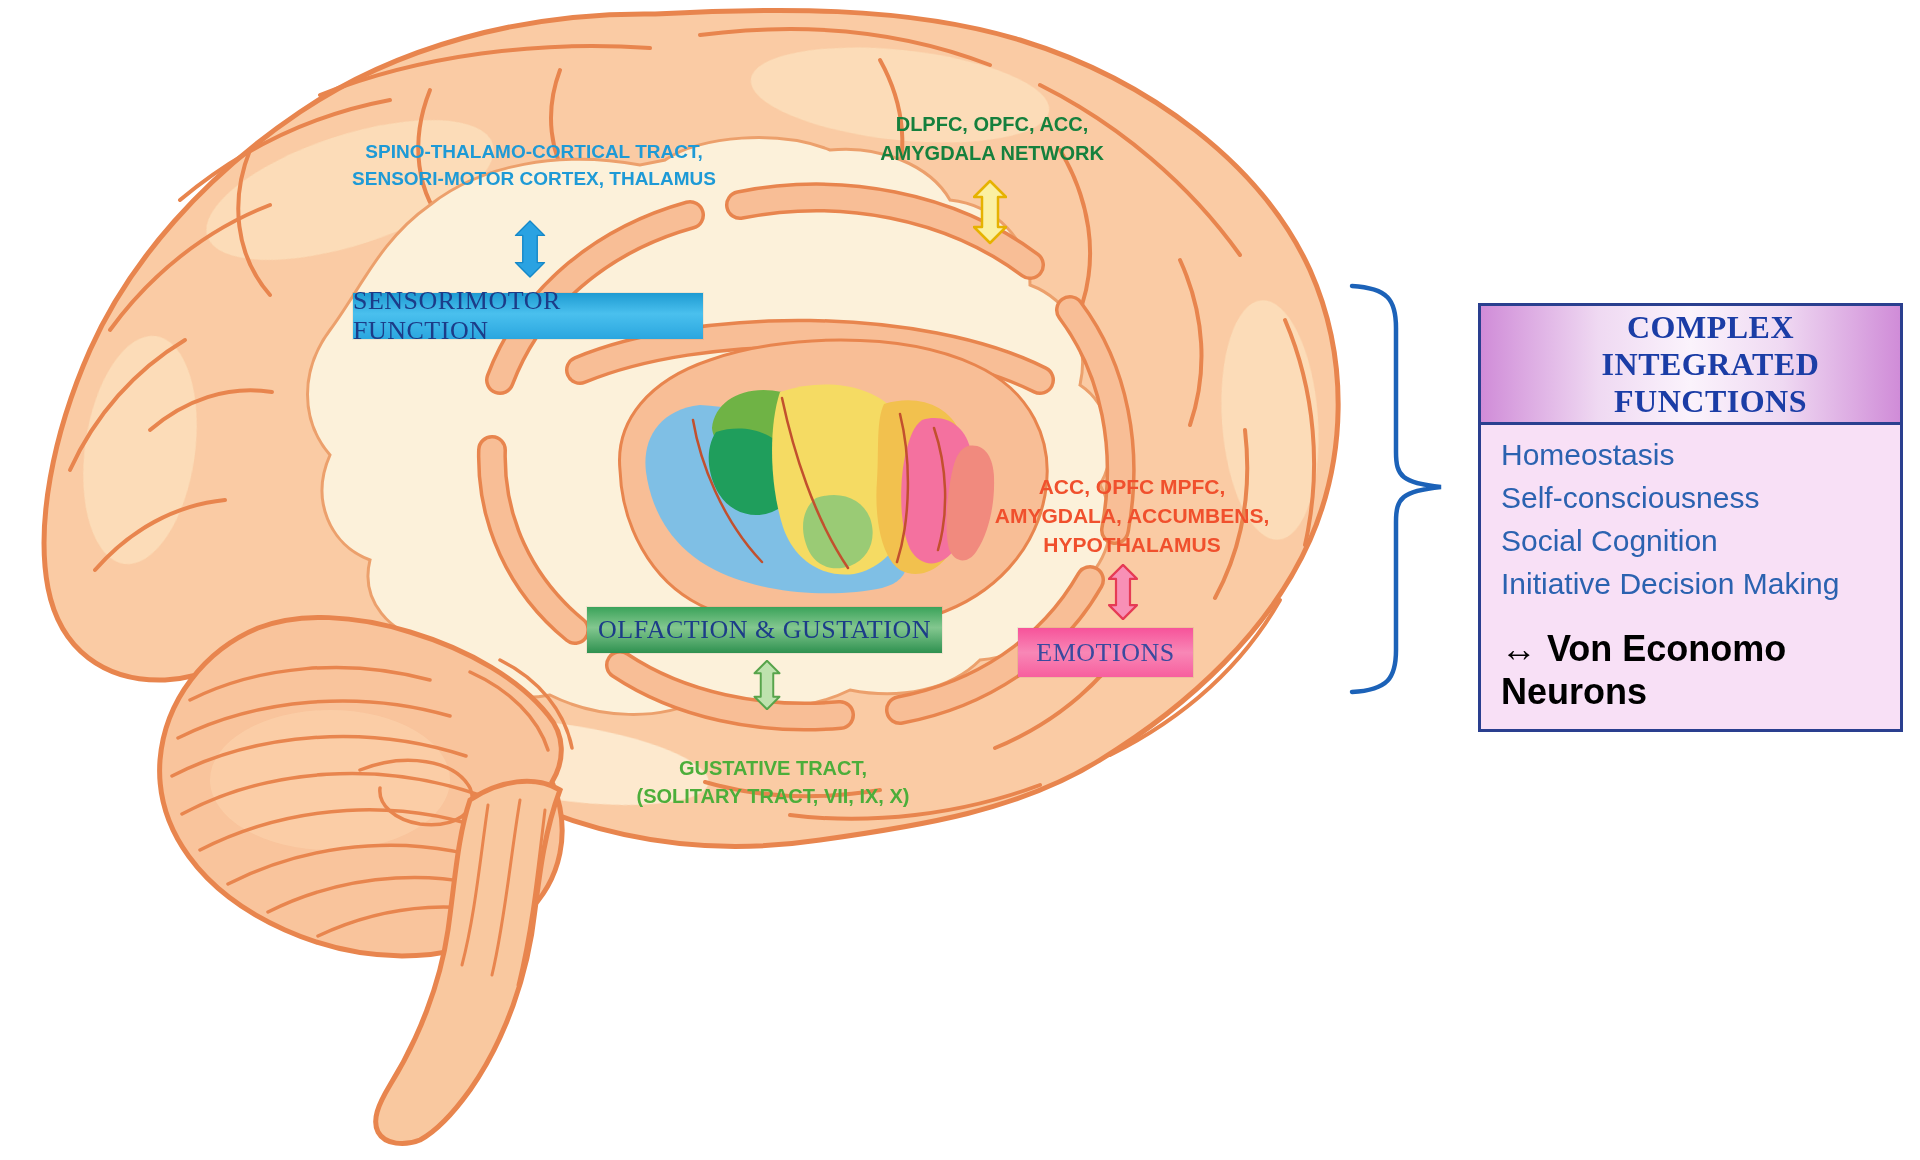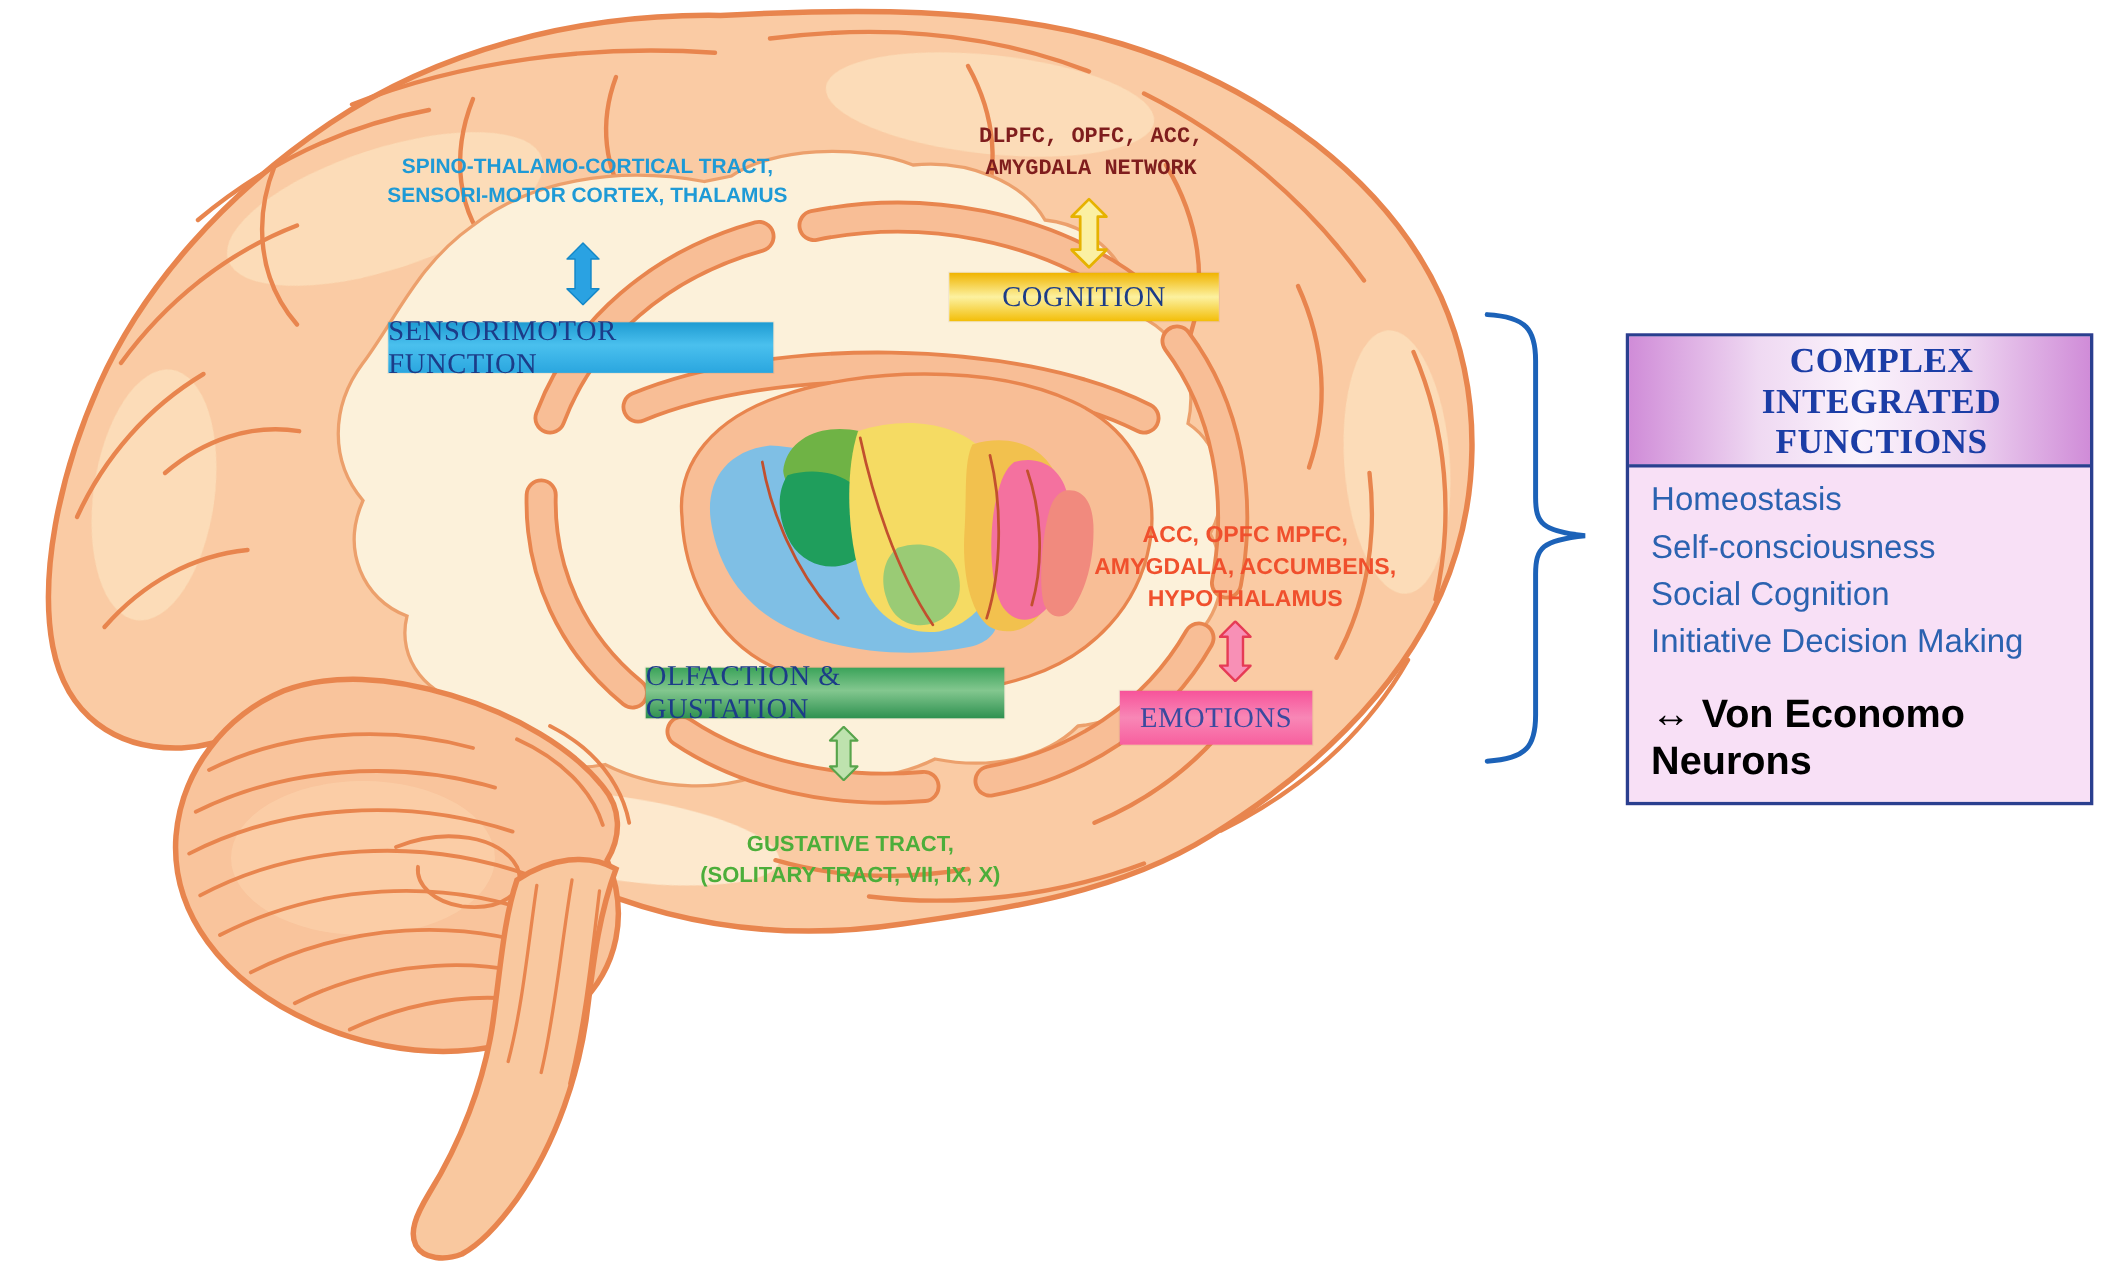--- a/index.html
+++ b/index.html
@@ -9,35 +9,35 @@
   }
   #brain-svg{position:absolute;left:0;top:0;}
 
   
   .tract-label{
     position:absolute;text-align:center;font-weight:bold;
     font-family:"Liberation Sans",sans-serif;
   }
   .tract-label div{white-space:nowrap;}
   #sensorimotor-tracts{left:344px;top:138px;width:380px;font-size:19px;line-height:27px;color:#1e9ad6;}
-  #cognition-tracts{left:842px;top:110px;width:300px;font-size:20px;line-height:29px;color:#7f1d1d;font-family:Liberation Mono, monospace;}
+  #cognition-tracts{left:842px;top:110px;width:300px;font-size:20px;line-height:29px;color:#15803d;}
   #gustation-tracts{left:613px;top:718px;width:320px;font-size:20px;line-height:28px;color:#4cae3a;margin-top:36px;}
   #emotion-tracts{left:982px;top:472px;width:300px;font-size:21px;line-height:29px;color:#f0502d;}
 
   
   .fbox{
     position:absolute;display:flex;align-items:center;justify-content:center;
     font-family:"Liberation Serif",serif;color:#1c3c88;letter-spacing:.5px;
     box-shadow:0 0 0 1px rgba(0,0,0,0.05);
   }
   #sensorimotor-box{left:353px;top:293px;width:350px;height:46px;font-size:26px;
     background:linear-gradient(180deg,#1e9bd2 0%,#4ac0ee 45%,#2aa6df 100%);}
   #cognition-box{left:863px;top:248px;width:245px;height:44px;font-size:26px;
     background:linear-gradient(180deg,#f0b400 0%,#fcf1a0 50%,#f3be08 100%);}
-  #olfaction-box{left:587px;top:607px;width:326px;height:46px;font-size:26px;
+  #olfaction-box{left:587px;top:607px;width:355px;height:46px;font-size:26px;
     background:linear-gradient(180deg,#3ba35a 0%,#83c78f 45%,#2e9150 100%);}
   #emotions-box{left:1018px;top:628px;width:175px;height:49px;font-size:26px;color:#3a4a9e;
     background:linear-gradient(180deg,#f7539a 0%,#f887b6 50%,#f75f9e 100%);}
 
   .arrow-wrap{position:absolute;line-height:0;}
 
   
   #functions-panel{
     position:absolute;left:1478px;top:303px;width:425px;height:429px;
     box-sizing:border-box;border:3px solid #2a3f8f;background:#f8e0f6;
@@ -241,23 +241,20 @@
 
   <div class="arrow-wrap" style="left:1108px;top:564px;">
     <svg width="30" height="56" viewBox="0 0 34 64">
       <polygon points="17,1 33,17 25,17 25,47 33,47 17,63 1,47 9,47 9,17 1,17" fill="#f890b6" stroke="#e63b55" stroke-width="2.5" stroke-linejoin="round"></polygon>
     </svg>
   </div>
 
   <div class="fbox" id="sensorimotor-box">
     <span>SENSORIMOTOR FUNCTION</span>
   </div>
-  <div class="fbox" id="cognition-box">
-    <span>COGNITION</span>
-  </div>
   <div class="fbox" id="olfaction-box">
     <span>OLFACTION &amp; GUSTATION</span>
   </div>
   <div class="fbox" id="emotions-box">
     <span>EMOTIONS</span>
   </div>
 
   <div id="functions-panel">
     <div class="panel-header">
       <div>COMPLEX INTEGRATED</div>

